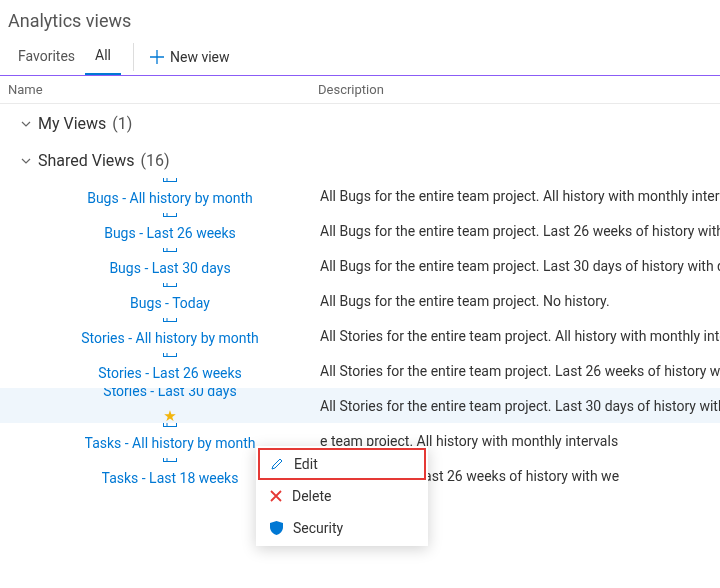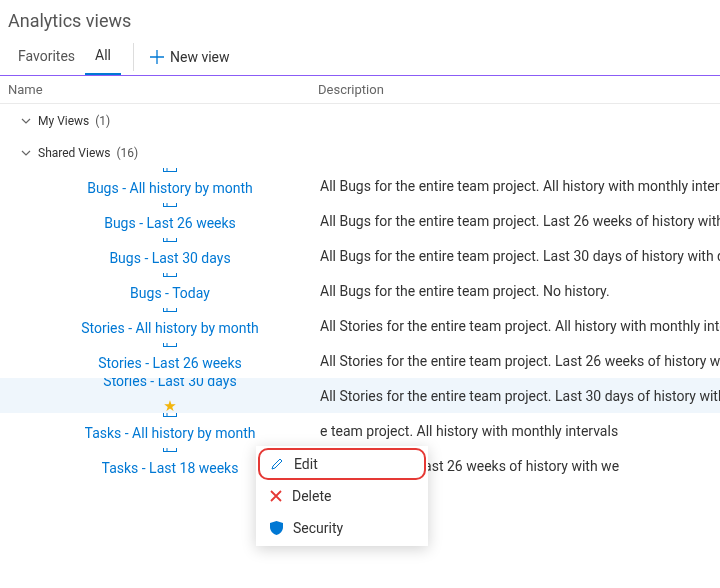--- a/index.html
+++ b/index.html
@@ -58,21 +58,21 @@
     color: #666;
     font-size: 13px;
   }
   .col-name { width: 310px; }
   .col-desc { flex: 1; }
   .group {
     display: flex;
     align-items: center;
     gap: 6px;
     padding: 10px 20px 8px 20px;
-    font-size: 12px;
+    font-size: 16px;
     color: #333;
   }
   .group .count { color: #555; }
   .row {
     display: flex;
     align-items: center;
     height: 35px;
     padding-left: 20px;
     font-size: 14px;
     white-space: nowrap;
@@ -120,21 +120,20 @@
     z-index: 50;
   }
   .menu-item {
     display: flex;
     align-items: center;
     gap: 10px;
     padding: 8px 12px;
     font-size: 14px;
     color: #333;
     cursor: pointer;
-    border-radius: 10px;
   }
   .menu-item.highlighted {
     outline: 2px solid #e53935;
     outline-offset: -2px;
   }
   .menu-item svg { flex-shrink: 0; }
 </style>
 </head>
 <body>
 

